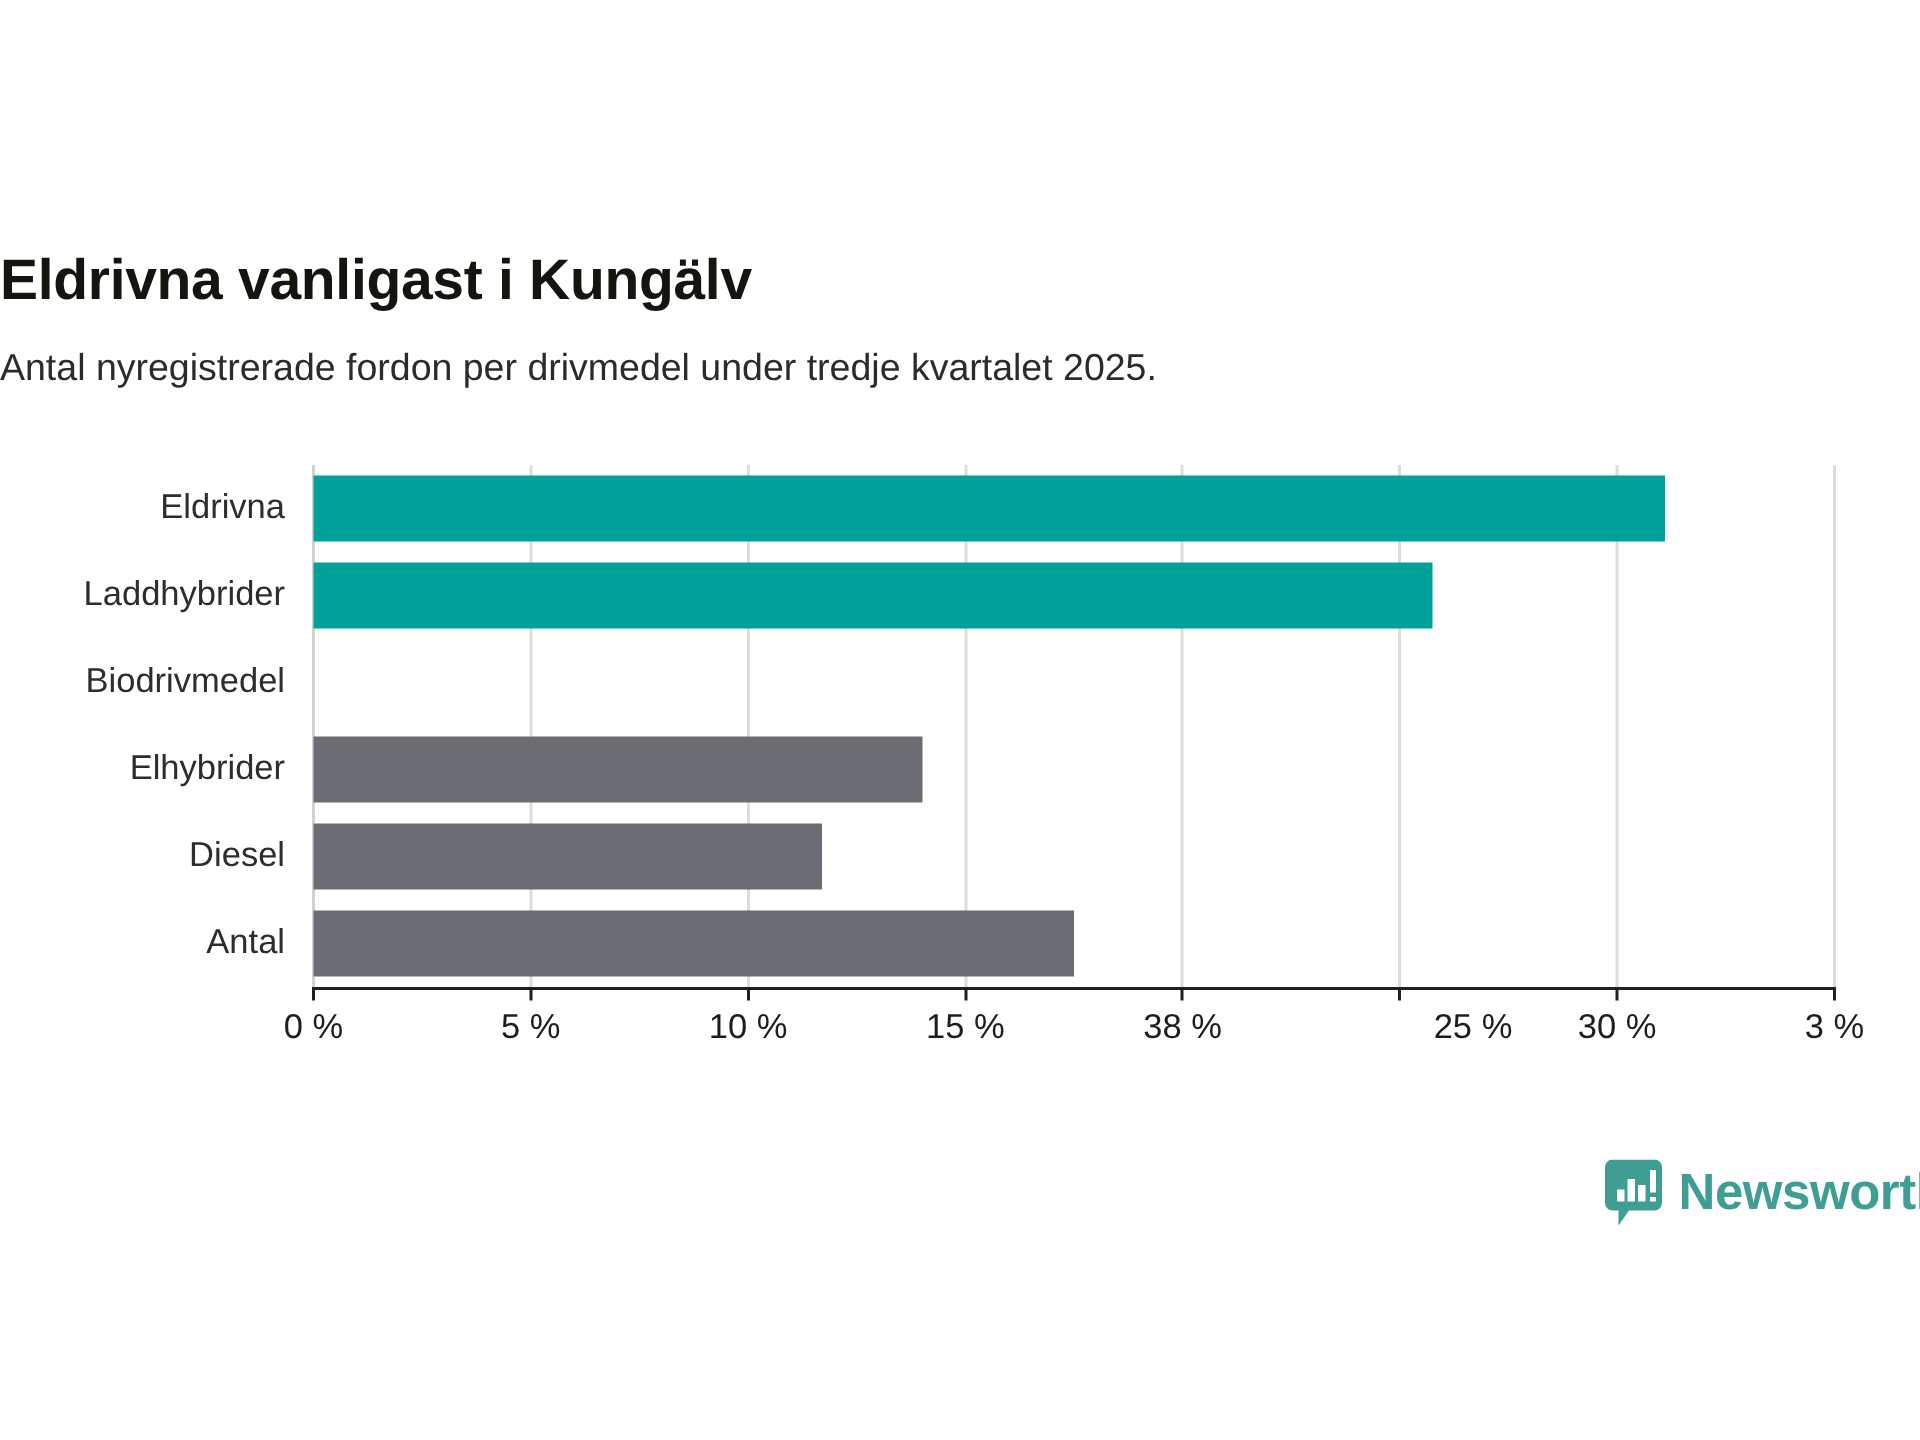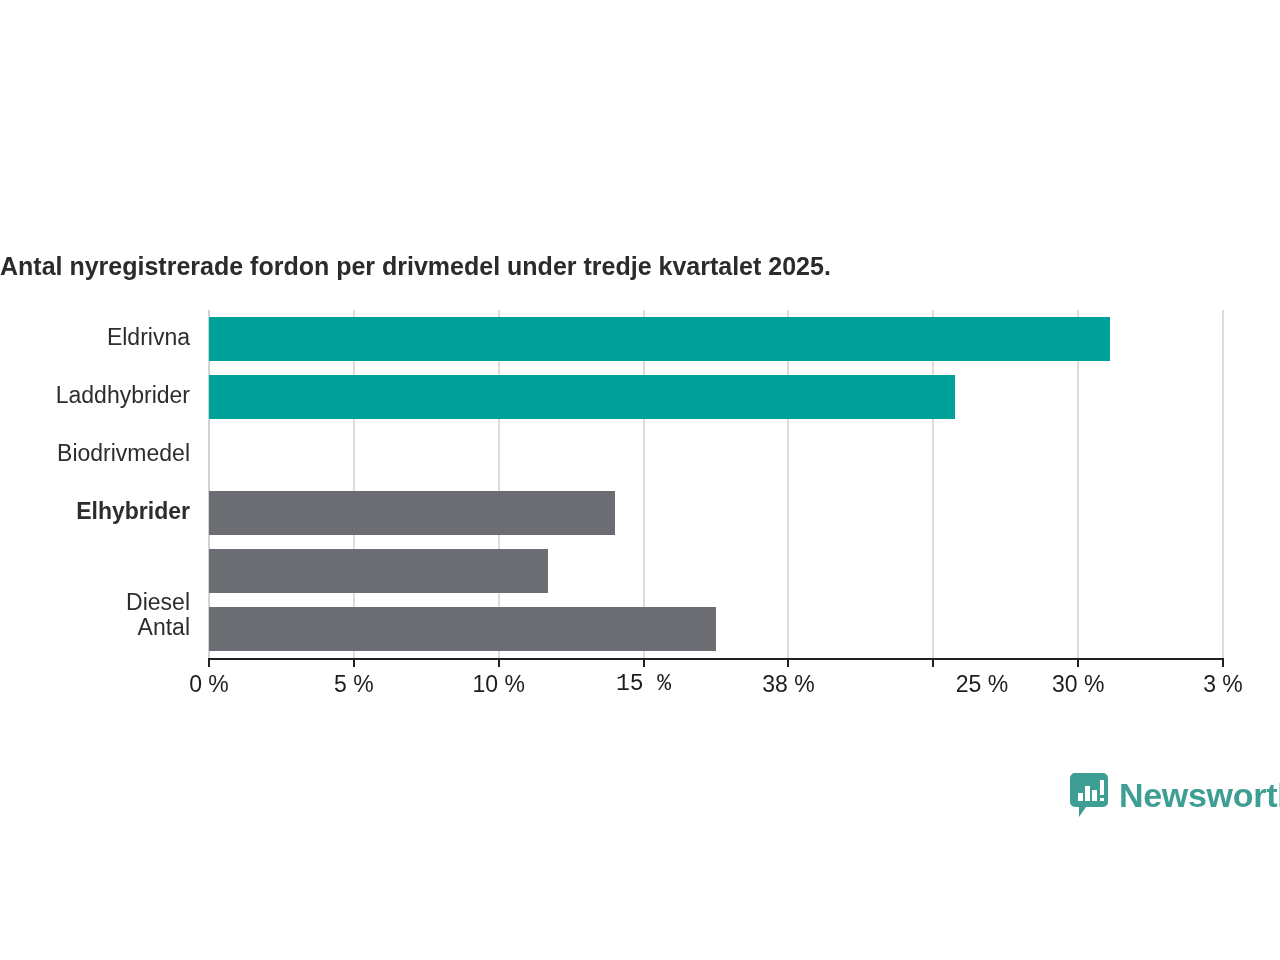--- a/index.html
+++ b/index.html
@@ -23,24 +23,24 @@
     left: 0px; top: 142px;
     width: 1240px;
     font-size: 38px;
     font-weight: 700;
     color: #15150f;
     letter-spacing: -0.2px;
     line-height: 1.1;
   }
   .chart-subtitle {
     position: absolute;
-    left: 0px; top: 251px;
+    left: 0px; top: 230px;
     width: 1240px;
     font-size: 25px;
-    font-weight: 700;
+    font-weight: 400;
     color: #2b2b2b;
     line-height: 1.2;
   }
 
   
   .plot-wrap {
     position: absolute;
     left: 0px; top: 300px;
     width: 1280px; height: 400px;
   }
@@ -120,20 +120,21 @@
     color: #3f9e93;
     letter-spacing: -0.3px;
     line-height: 1;
   }
 </style>
 </head>
 <body>
 
 <div class="page">
 
+  <h1 class="chart-title">Eldrivna vanligast i Kungälv</h1>
 
   <div class="chart-subtitle">Antal nyregistrerade fordon per drivmedel under tredje kvartalet 2025.</div>
 
   <div class="plot-wrap">
 
     <div class="plot-area">
       <div class="gridlines" id="gridlines">
           <div class="gridline zero" style="left: -1px;"></div>
           <div class="gridline" style="left: 143.857px;"></div>
           <div class="gridline" style="left: 288.714px;"></div>
@@ -165,36 +166,36 @@
 
     <div class="axis-line"></div>
     <div id="ticks">
         <div class="tick" style="left: 208px;"></div>
         <div class="xtick-label" style="left: 209px;">0 %</div>
         <div class="tick" style="left: 352.857px;"></div>
         <div class="xtick-label" style="left: 353.857px;">5 %</div>
         <div class="tick" style="left: 497.714px;"></div>
         <div class="xtick-label" style="left: 498.714px;">10 %</div>
         <div class="tick" style="left: 642.571px;"></div>
-        <div class="xtick-label" style="left: 643.571px; font-family: Liberation Mono, monospace;">15 %</div>
+        <div class="xtick-label" style="left: 643.571px;">15 %</div>
         <div class="tick" style="left: 787.429px;"></div>
         <div class="xtick-label" style="left: 788.429px;">38 %</div>
         <div class="tick" style="left: 932.286px;"></div>
         <div class="xtick-label" style="left: 982px;">25 %</div>
         <div class="tick" style="left: 1077.14px;"></div>
         <div class="xtick-label" style="left: 1078.14px;">30 %</div>
         <div class="tick" style="left: 1222px;"></div>
         <div class="xtick-label" style="left: 1223px;">3 %</div>
       </div>
     <div id="ylabels">
         <div class="ylabel" style="top: 24px;">Eldrivna</div>
         <div class="ylabel" style="top: 82px;">Laddhybrider</div>
         <div class="ylabel" style="top: 140px;">Biodrivmedel</div>
-        <div class="ylabel" style="top: 198px; font-weight: bold;">Elhybrider</div>
-        <div class="ylabel" style="top: 256px; margin-top: 33px;">Diesel</div>
+        <div class="ylabel" style="top: 198px;">Elhybrider</div>
+        <div class="ylabel" style="top: 256px;">Diesel</div>
         <div class="ylabel" style="top: 314px;">Antal</div>
       </div>
 
   </div>
 
   <div class="logo">
     <span>
       <svg class="logo-mark" viewBox="0 0 38 44" xmlns="http://www.w3.org/2000/svg">
         <path d="M5 0 H33 A5 5 0 0 1 38 5 V29 A5 5 0 0 1 33 34 H16 L9 44 V34 H5 A5 5 0 0 1 0 29 V5 A5 5 0 0 1 5 0 Z" fill="#3f9e93"></path>
         <rect x="8" y="20" width="5" height="8" fill="#ffffff"></rect>

